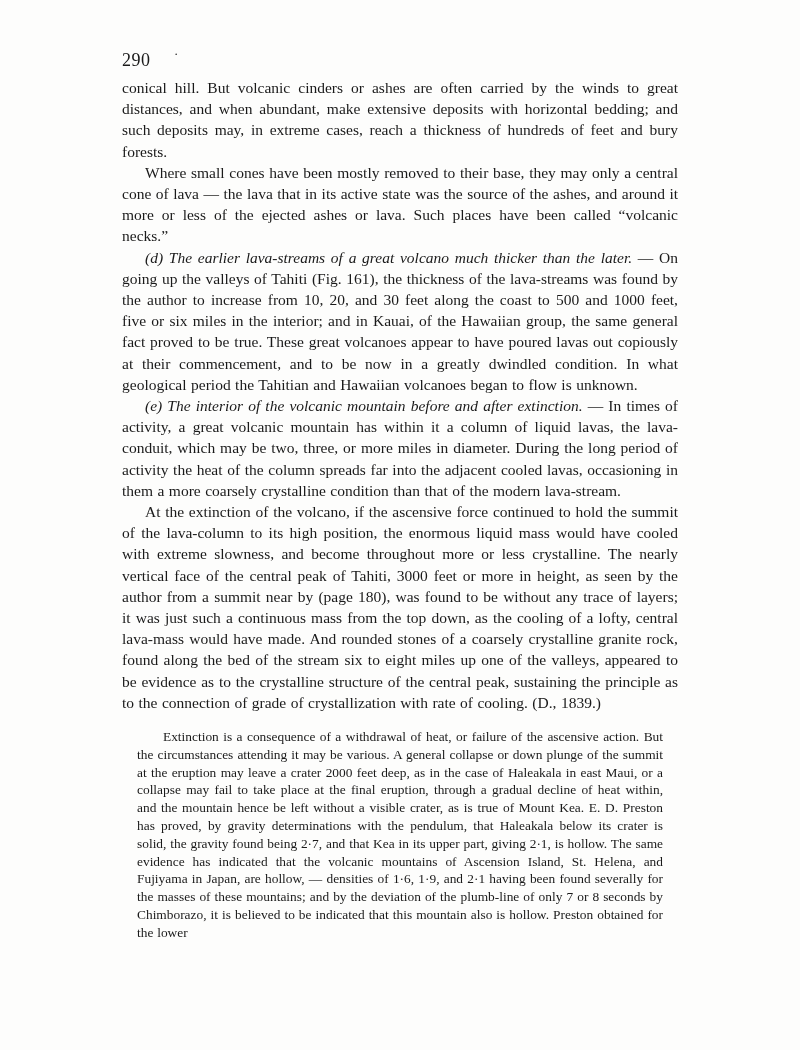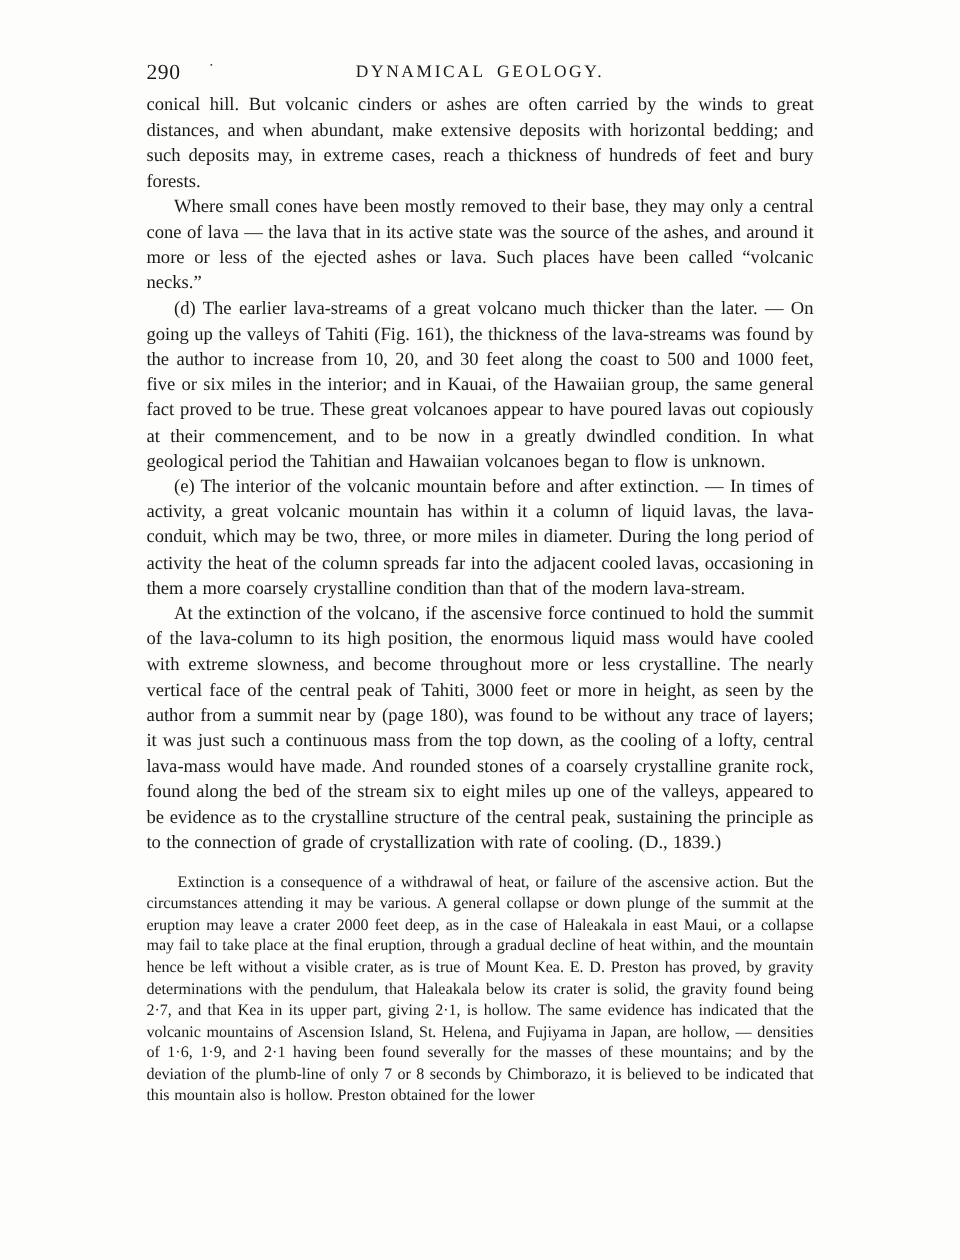--- a/index.html
+++ b/index.html
@@ -58,44 +58,44 @@
     word-spacing: 0.6px;
   }
   .body-text p {
     margin: 0;
     padding: 0;
   }
   .para-indent {
     text-indent: 23px;
   }
   .italic-lead {
+    font-style: italic;
   }
   .footnote {
     margin-top: 13px;
     font-size: 13.4px;
     line-height: 17.8px;
     text-align: justify;
     word-spacing: 0.5px;
   }
   .footnote p {
-    margin: 0;
+    margin: 15px;
     padding: 0;
     text-indent: 26px;
   }
 </style>
 </head>
 <body>
 
 <div class="page">
   <div class="content">
 
     <div class="page-header">
       <span class="page-number">290</span>
       <span class="stray-mark">·</span>
-      <span class="running-head">DYNAMICAL GEOLOGY.</span>
     </div>
 
     <div class="body-text">
       <p><span>conical hill.  But volcanic cinders or ashes are often carried by the winds to great distances, and when abundant, make extensive deposits with horizontal bedding; and such deposits may, in extreme cases, reach a thickness of hundreds of feet and bury forests.</span></p>
       <p class="para-indent"><span>Where small cones have been mostly removed to their base, they may only a central cone of lava — the lava that in its active state was the source of the ashes, and around it more or less of the ejected ashes or lava.  Such places have been called “volcanic necks.”</span></p>
       <p class="para-indent"><span class="italic-lead">(d) The earlier lava-streams of a great volcano much thicker than the later.</span><span> — On going up the valleys of Tahiti (Fig. 161), the thickness of the lava-streams was found by the author to increase from 10, 20, and 30 feet along the coast to 500 and 1000 feet, five or six miles in the interior; and in Kauai, of the Hawaiian group, the same general fact proved to be true.   These great volcanoes appear to have poured lavas out copiously at their commencement, and to be now in a greatly dwindled condition.   In what geological period the Tahitian and Hawaiian volcanoes began to flow is unknown.</span></p>
       <p class="para-indent"><span class="italic-lead">(e) The interior of the volcanic mountain before and after extinction.</span><span> — In times of activity, a great volcanic mountain has within it a column of liquid lavas, the lava-conduit, which may be two, three, or more miles in diameter.  During the long period of activity the heat of the column spreads far into the adjacent cooled lavas, occasioning in them a more coarsely crystalline condition than that of the modern lava-stream.</span></p>
       <p class="para-indent"><span>At the extinction of the volcano, if the ascensive force continued to hold the summit of the lava-column to its high position, the enormous liquid mass would have cooled with extreme slowness, and become throughout more or less crystalline.   The nearly vertical face of the central peak of Tahiti, 3000 feet or more in height, as seen by the author from a summit near by (page 180), was found to be without any trace of layers; it was just such a continuous mass from the top down, as the cooling of a lofty, central lava-mass would have made.   And rounded stones of a coarsely crystalline granite rock, found along the bed of the stream six to eight miles up one of the valleys, appeared to be evidence as to the crystalline structure of the central peak, sustaining the principle as to the connection of grade of crystallization with rate of cooling.   (D., 1839.)</span></p>
     </div>
 

